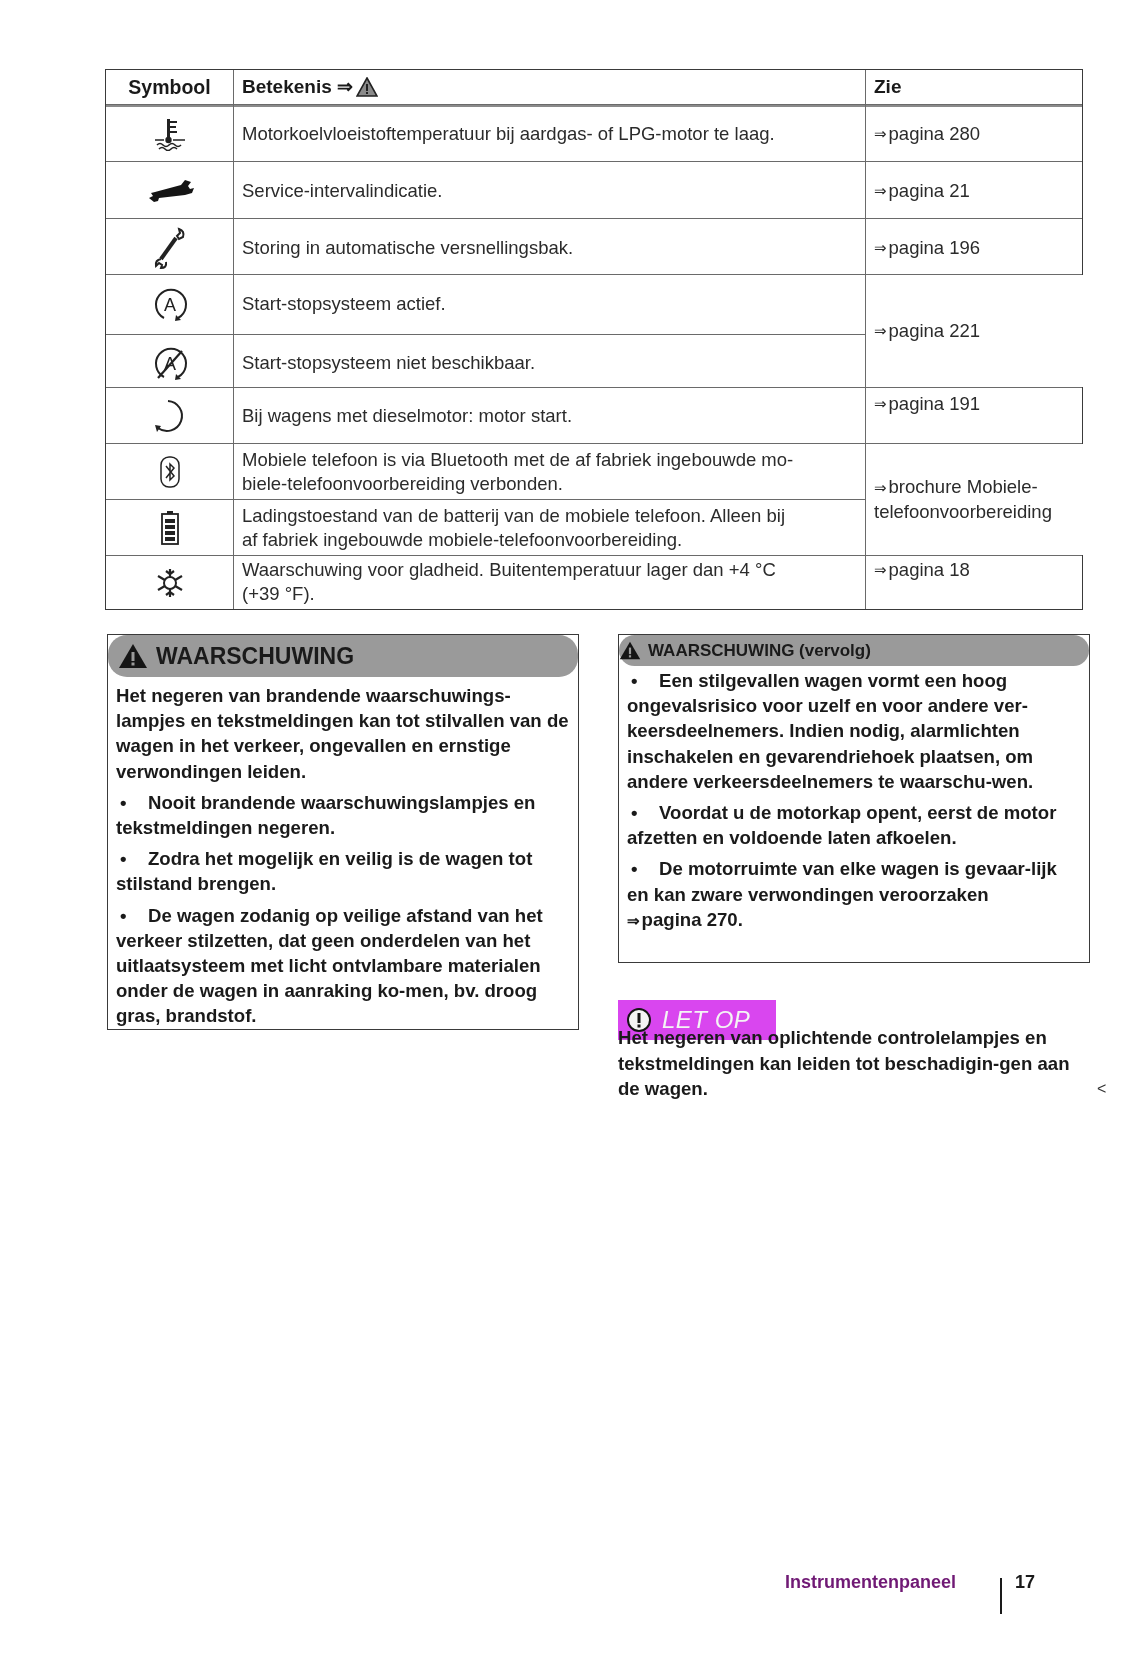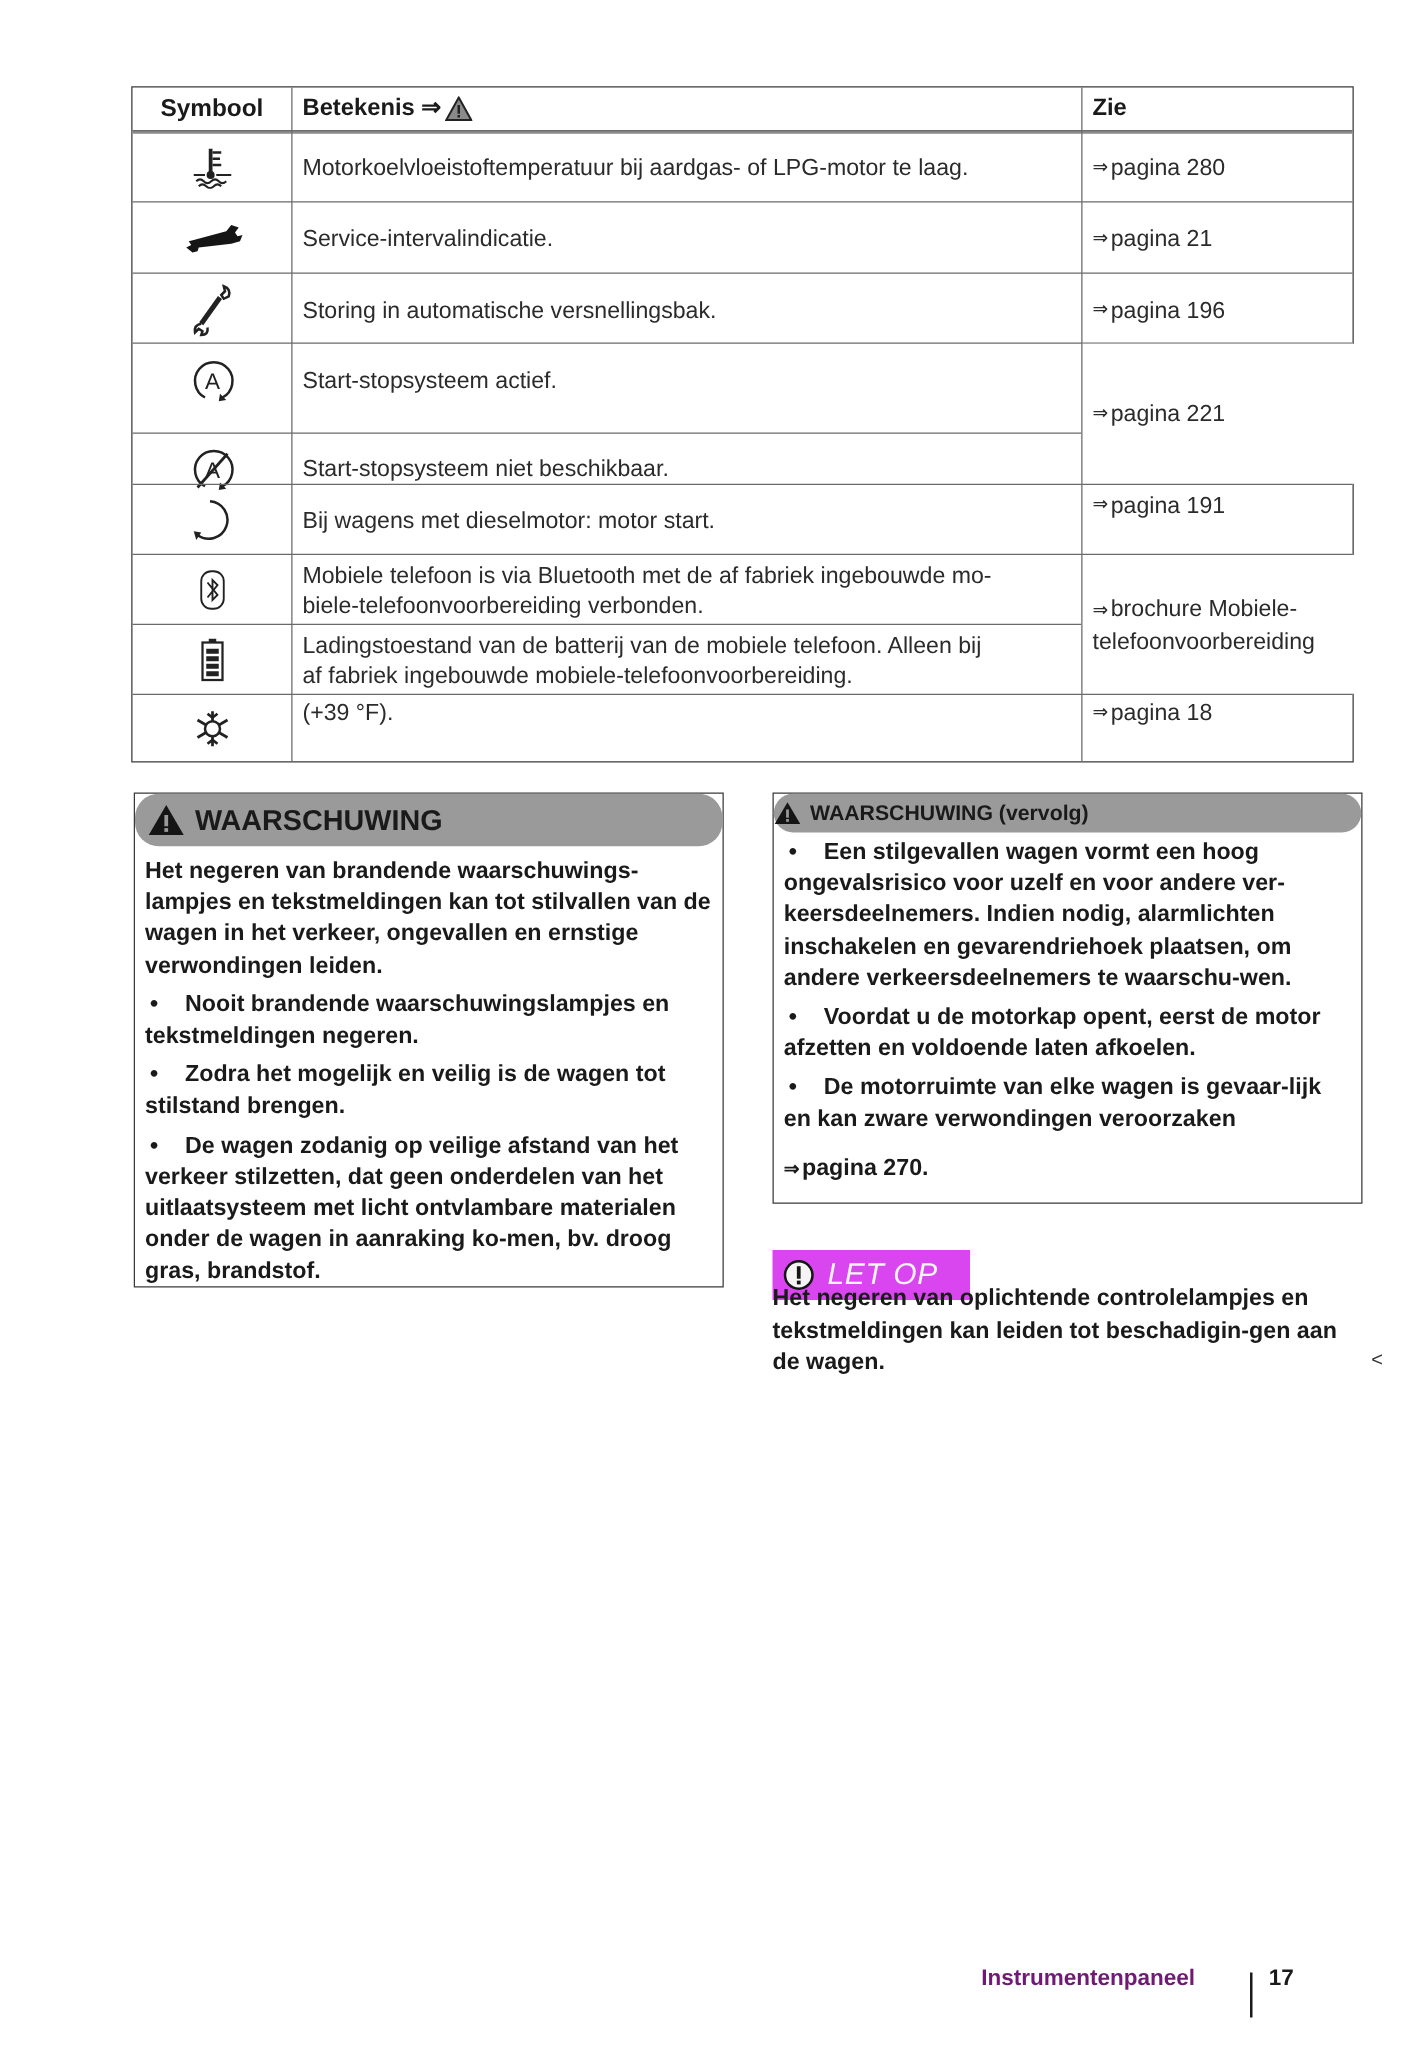--- a/index.html
+++ b/index.html
@@ -115,21 +115,21 @@
     <div class="cell-sym">
       <svg width="40" height="40" viewBox="0 0 40 40">
         <path d="M14 34 A15 15 0 1 1 28 34" fill="none" stroke="#222" stroke-width="2"></path>
         <polygon points="26,31 31,36 25,37" fill="#222"></polygon>
         <text x="20" y="27" text-anchor="middle" font-size="18" font-family="Liberation Sans, sans-serif" fill="#222">A</text>
       </svg>
     </div>
     <div class="cell-txt">Start-stopsysteem actief.</div>
   </div>
 
-  <div class="row" style="top:276px;height:56px;">
+  <div class="row" style="top:264px;height:56px;">
     <div class="cell-sym">
       <svg width="40" height="40" viewBox="0 0 40 40">
         <path d="M14 34 A15 15 0 1 1 28 34" fill="none" stroke="#222" stroke-width="2"></path>
         <polygon points="26,31 31,36 25,37" fill="#222"></polygon>
         <text x="20" y="27" text-anchor="middle" font-size="18" font-family="Liberation Sans, sans-serif" fill="#222">A</text>
         <path d="M8 35 L32 8" stroke="#222" stroke-width="2.2"></path>
       </svg>
     </div>
     <div class="cell-txt">Start-stopsysteem niet beschikbaar.</div>
   </div>
@@ -199,20 +199,21 @@
           <path d="M16 3 V31"></path>
             <path d="M4 10 L28 24"></path>
             <path d="M28 10 L4 24"></path>
           <path d="M12 5 L16 8 L20 5"></path>
             <path d="M12 29 L16 26 L20 29"></path>
         </g>
         <circle cx="16" cy="17" r="6" fill="#fff" stroke="#222" stroke-width="2"></circle>
       </svg>
     </div>
     <div class="cell-txt" style="flex-direction:column;align-items:flex-start;justify-content:flex-start;padding-top:2px;">
+      <span>Waarschuwing voor gladheid. Buitentemperatuur lager dan +4 °C</span>
       <span>(+39 °F).</span>
     </div>
     <div class="cell-zie" style="top:2px;height:24px;">
         <span class="arrow">⇒</span>
         <span>pagina 18</span>
       </div>
   </div>
 
   <div class="vline" style="left:127px;"></div>
   <div class="vline" style="left:759px;"></div>
@@ -240,21 +241,21 @@
     <svg width="22" height="19" viewBox="0 0 30 26" style="margin-right:7px">
       <polygon points="15,1 29,25 1,25" fill="#151515"></polygon>
       <rect x="13.5" y="9" width="3" height="9" fill="#9a9a9a"></rect>
         <rect x="13.5" y="19.5" width="3" height="3" fill="#9a9a9a"></rect>
     </svg>
     <span>WAARSCHUWING (vervolg)</span>
   </div>
   <div class="wbody" style="padding-top:2px;">
     <p class="bullet">Een stilgevallen wagen vormt een hoog ongevalsrisico voor uzelf en voor andere ver-keersdeelnemers. Indien nodig, alarmlichten inschakelen en gevarendriehoek plaatsen, om andere verkeersdeelnemers te waarschu-wen.</p>
     <p class="bullet">Voordat u de motorkap opent, eerst de motor afzetten en voldoende laten afkoelen.</p>
-    <p class="bullet" style="margin-bottom:14px;">De motorruimte van elke wagen is gevaar-lijk en kan zware verwondingen veroorzaken</p>
+    <p class="bullet" style="margin-bottom:0;">De motorruimte van elke wagen is gevaar-lijk en kan zware verwondingen veroorzaken</p>
     <p style="margin:0;"><span class="arrow">⇒</span><span>pagina 270.</span></p>
   </div>
 </div>
 
 <div class="letop">
   <svg width="26" height="26" viewBox="0 0 26 26">
     <circle cx="13" cy="13" r="11" fill="#f4f4f4" stroke="#151515" stroke-width="2"></circle>
     <rect x="11.5" y="6" width="3" height="10" fill="#151515"></rect>
       <rect x="11.5" y="17.5" width="3" height="3" fill="#151515"></rect>
   </svg>

